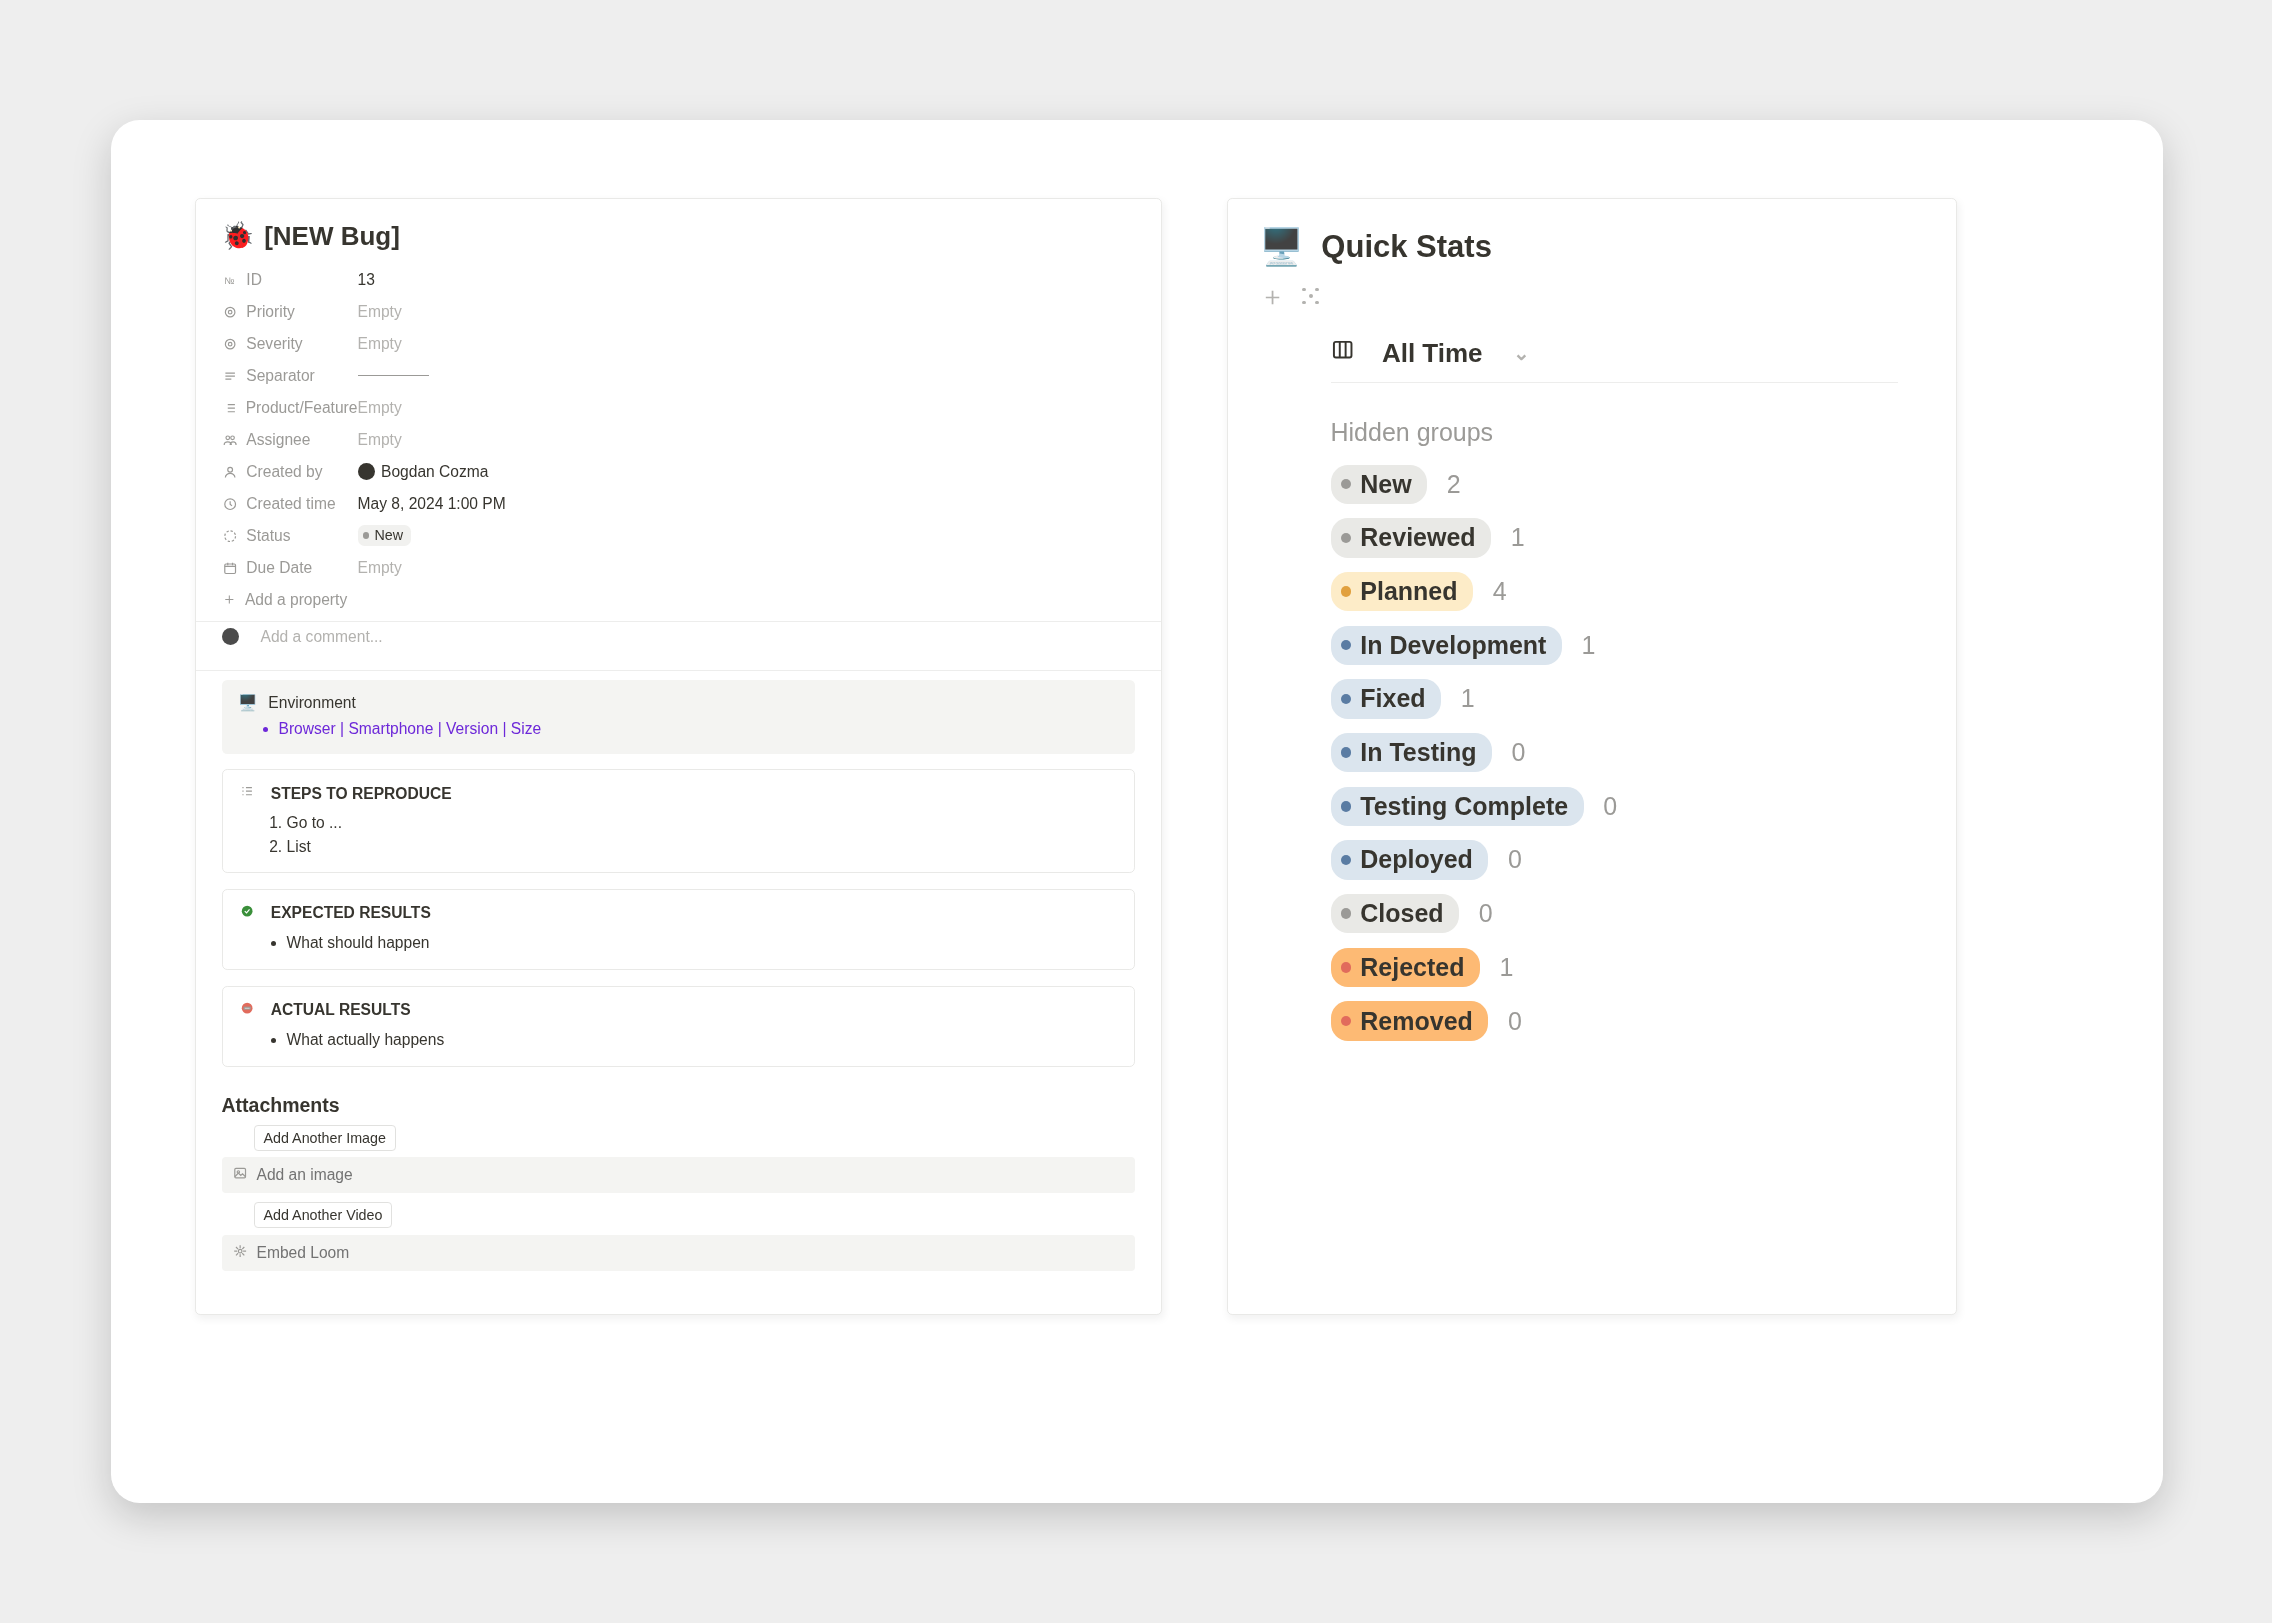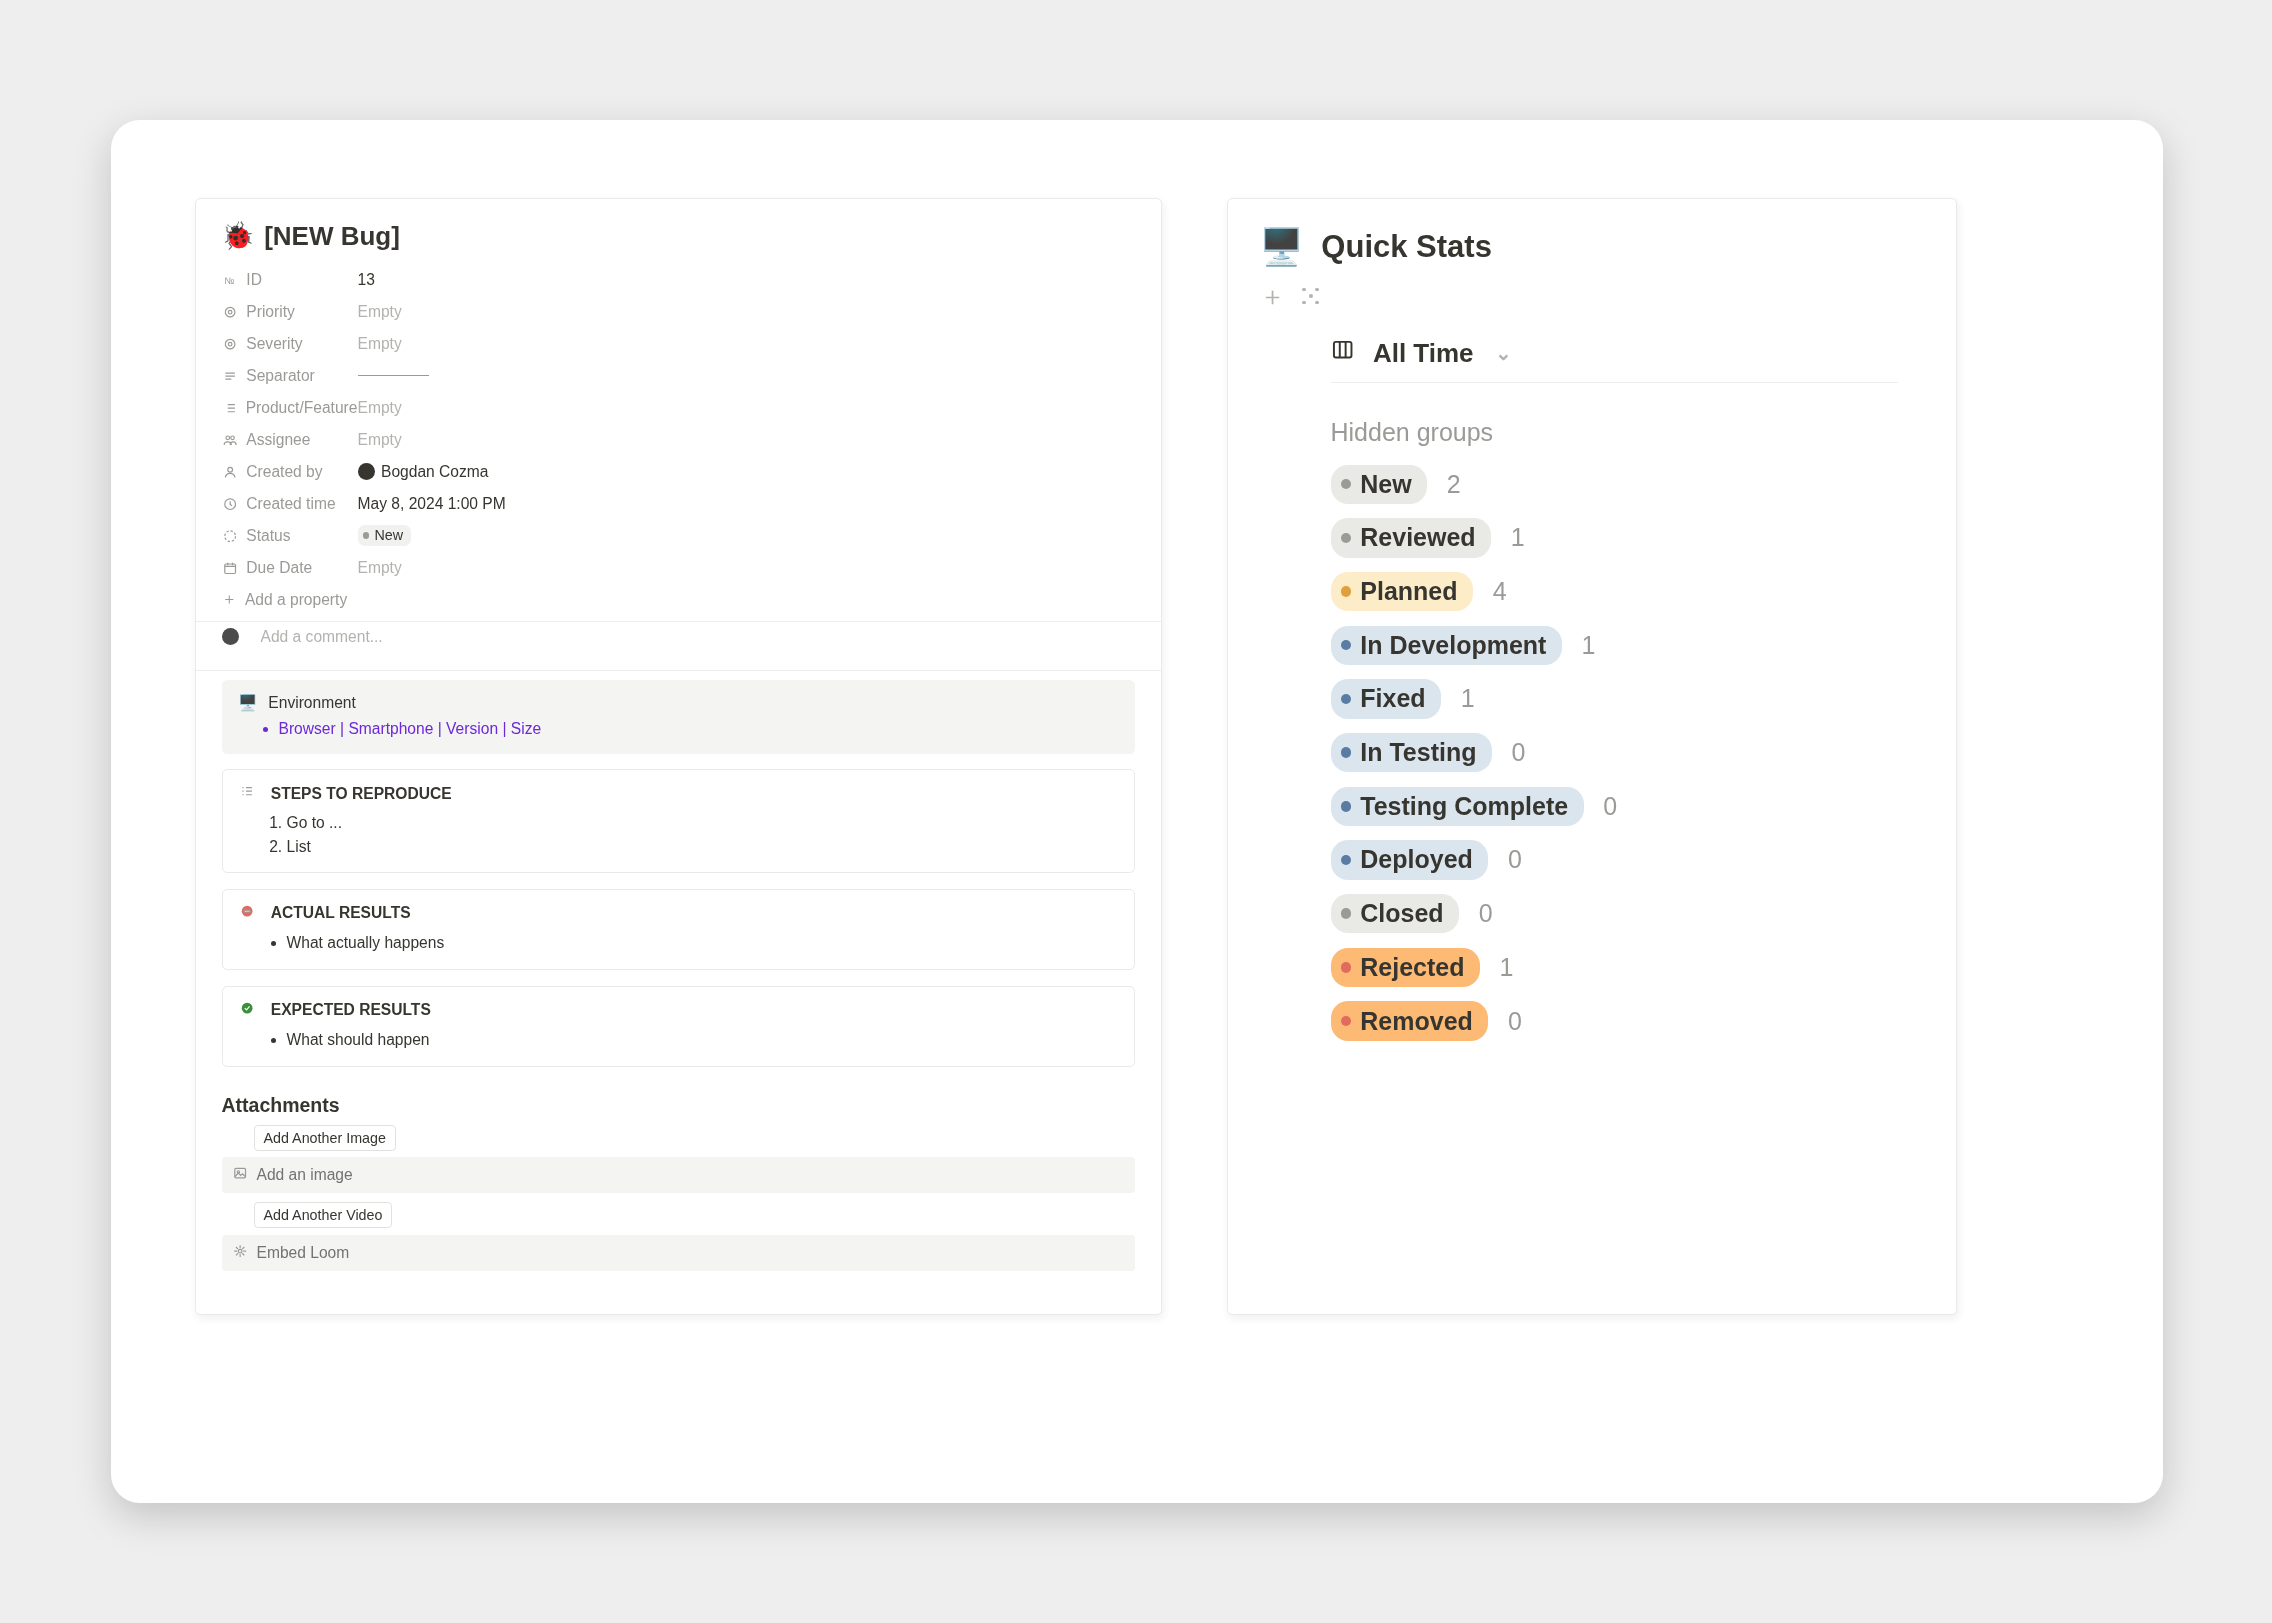--- a/index.html
+++ b/index.html
@@ -148,21 +148,21 @@
     width:3.9px; height:3.9px; border-radius:50%; background:#b3b2af; position:absolute;
   }
   .dots-icon span:nth-child(1){ left:2.6px; top:2.6px;}
   .dots-icon span:nth-child(2){ right:2.6px; top:2.6px;}
   .dots-icon span:nth-child(3){ left:2.6px; bottom:2.6px;}
   .dots-icon span:nth-child(4){ right:2.6px; bottom:2.6px;}
   .dots-icon span:nth-child(5){ left:9px; top:9px;}
   .dots-icon span:nth-child(6){ right:9px; bottom:9px; display:none;}
 
   .view-tab {
-    display:flex; align-items:center; gap:19px;
+    display:flex; align-items:center; gap:28px;
     font-size:26px; font-weight:700;
     padding-bottom:13px;
     border-bottom:0.6px solid #ededec;
     margin-left:71px;
     margin-right:26px;
   }
   .view-tab .board-icon svg { width:23.4px; height:23.4px; stroke:#37352f; }
   .view-tab .chev { color:#b3b2af; font-size:19.5px; margin-left:2.6px; }
 
   .hidden-groups {
@@ -389,49 +389,49 @@
       <ol id="steps-ol">
           <li>Go to ...</li>
           <li>List</li>
         </ol>
     </div>
 
     
     <div class="section-box">
       <div class="section-head">
         <span>
+          <svg class="ic" viewBox="0 0 24 24" style="stroke:#3a8f3a">
+              <circle cx="12" cy="12" r="9" fill="#3a8f3a" stroke="none"></circle>
+              <path d="M8 12l3 3 5-6" stroke="#fff"></path>
+            </svg>
+        </span>
+        <span class="bold">EXPECTED RESULTS</span>
+      </div>
+      <ul>
+          <li>What should happen</li>
+        </ul>
+    </div>
+
+    
+    <div class="section-box">
+      <div class="section-head">
+        <span>
           <svg class="ic" viewBox="0 0 24 24">
               <circle cx="12" cy="12" r="9" fill="#e16b5c" stroke="none"></circle>
               <rect x="7" y="10.5" width="10" height="3" fill="#fff"></rect>
             </svg>
         </span>
         <span class="bold">ACTUAL RESULTS</span>
       </div>
       <ul>
           <li>What actually happens</li>
         </ul>
     </div>
 
     
-    <div class="section-box">
-      <div class="section-head">
-        <span>
-          <svg class="ic" viewBox="0 0 24 24" style="stroke:#3a8f3a">
-              <circle cx="12" cy="12" r="9" fill="#3a8f3a" stroke="none"></circle>
-              <path d="M8 12l3 3 5-6" stroke="#fff"></path>
-            </svg>
-        </span>
-        <span class="bold">EXPECTED RESULTS</span>
-      </div>
-      <ul>
-          <li>What should happen</li>
-        </ul>
-    </div>
-
-    
     <div class="attach-title">Attachments</div>
 
     <span class="btn-outline">Add Another Image</span>
     <div class="embed-row">
       <span>
         <svg class="ic" viewBox="0 0 24 24">
             <rect x="3" y="4" width="18" height="16" rx="2"></rect>
             <circle cx="9" cy="10" r="2"></circle>
             <path d="M3 18l6-6 4 4 3-3 5 5"></path>
           </svg>

